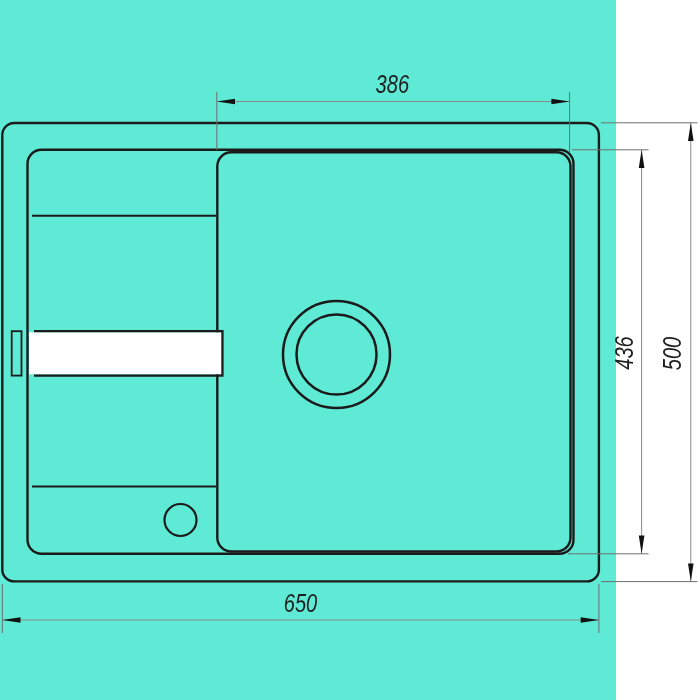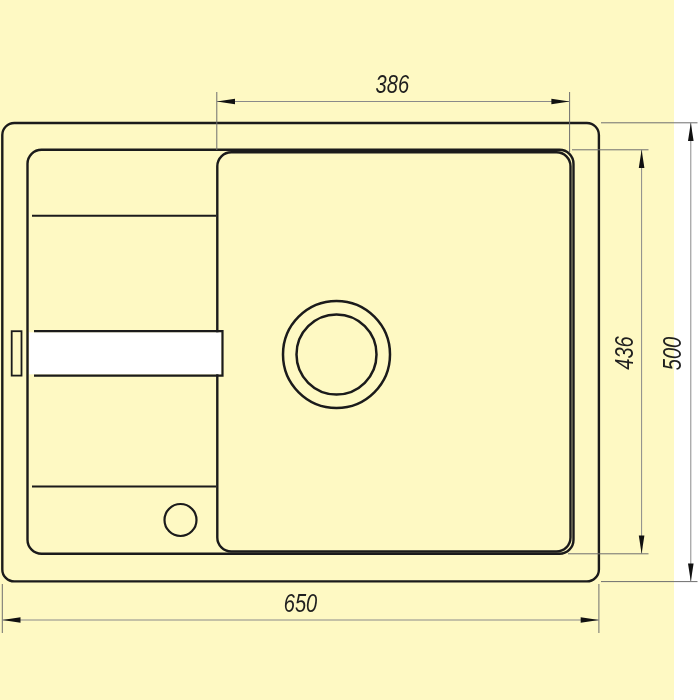--- a/index.html
+++ b/index.html
@@ -1,16 +1,16 @@
 <!DOCTYPE html>
 <html><head>
 <meta charset="utf-8">
 <style>
   html,body{margin:0;padding:0;background:#ffffff;}
-  .wrap{width:674px;height:700px;position:relative;background:#fef9c3;}
+  .wrap{width:616px;height:700px;position:relative;background:#5eead4;}
   svg{display:block;}
   text{font-family:"Liberation Sans", sans-serif;font-style:italic;fill:#1f1f1f;}
 </style>
 </head>
 <body>
 <div class="wrap">
 <svg width="700" height="700" viewBox="0 0 700 700">
 
   <rect x="2.3" y="123" width="596.6" height="458.4" rx="12" ry="12" fill="none" stroke="#1b1b1b" stroke-width="2.4"></rect>
 

